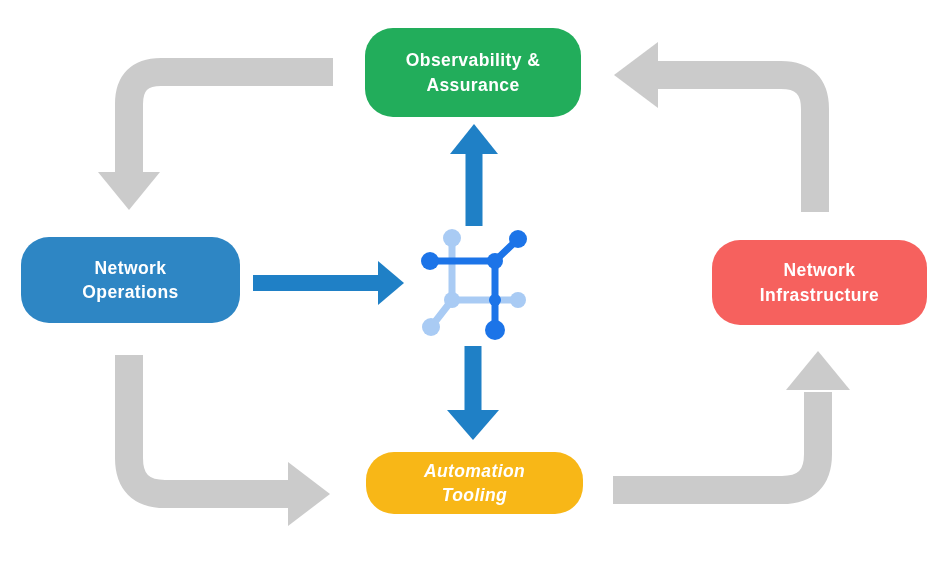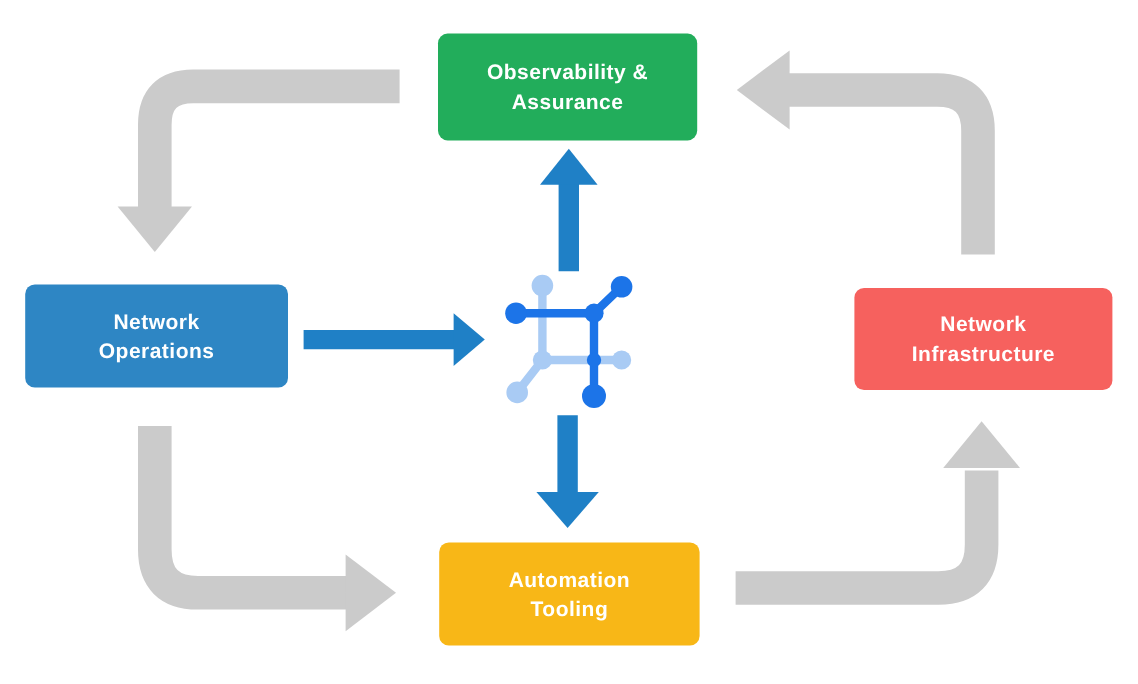--- a/index.html
+++ b/index.html
@@ -7,35 +7,35 @@
     position:relative;
     width:948px;height:570px;
     background:#ffffff;
     overflow:hidden;
     font-family:"Liberation Sans","DejaVu Sans",sans-serif;
   }
   .layer{position:absolute;left:0;top:0;}
   .node{
     position:absolute;
     display:flex;align-items:center;justify-content:center;
-    border-radius:8px;
+    border-radius:28px;
     color:#ffffff;
     text-align:center;
   }
   .node .label{
     white-space:pre-line;
     font-size:17.5px;
     font-weight:700;
     letter-spacing:.4px;
     line-height:1.38;
   }
   .node-observability{left:365px;top:28px;width:216px;height:89px;}
   .node-operations{left:21px;top:237px;width:219px;height:86px;}
   .node-infrastructure{left:712px;top:240px;width:215px;height:85px;}
-  .node-automation{left:366px;top:452px;width:217px;height:86px;}
+  .node-automation{left:366px;top:452px;width:217px;height:62px;font-style:italic;}
   .gshaft{fill:none;stroke-width:28;}
   .bshaft{fill:none;stroke-width:17;}
   .bshaft-h{fill:none;stroke-width:16;}
   .icon-line{fill:none;stroke-width:7;stroke-linecap:round;}
 </style>
 </head>
 <body>
 
 <div class="canvas">
 

